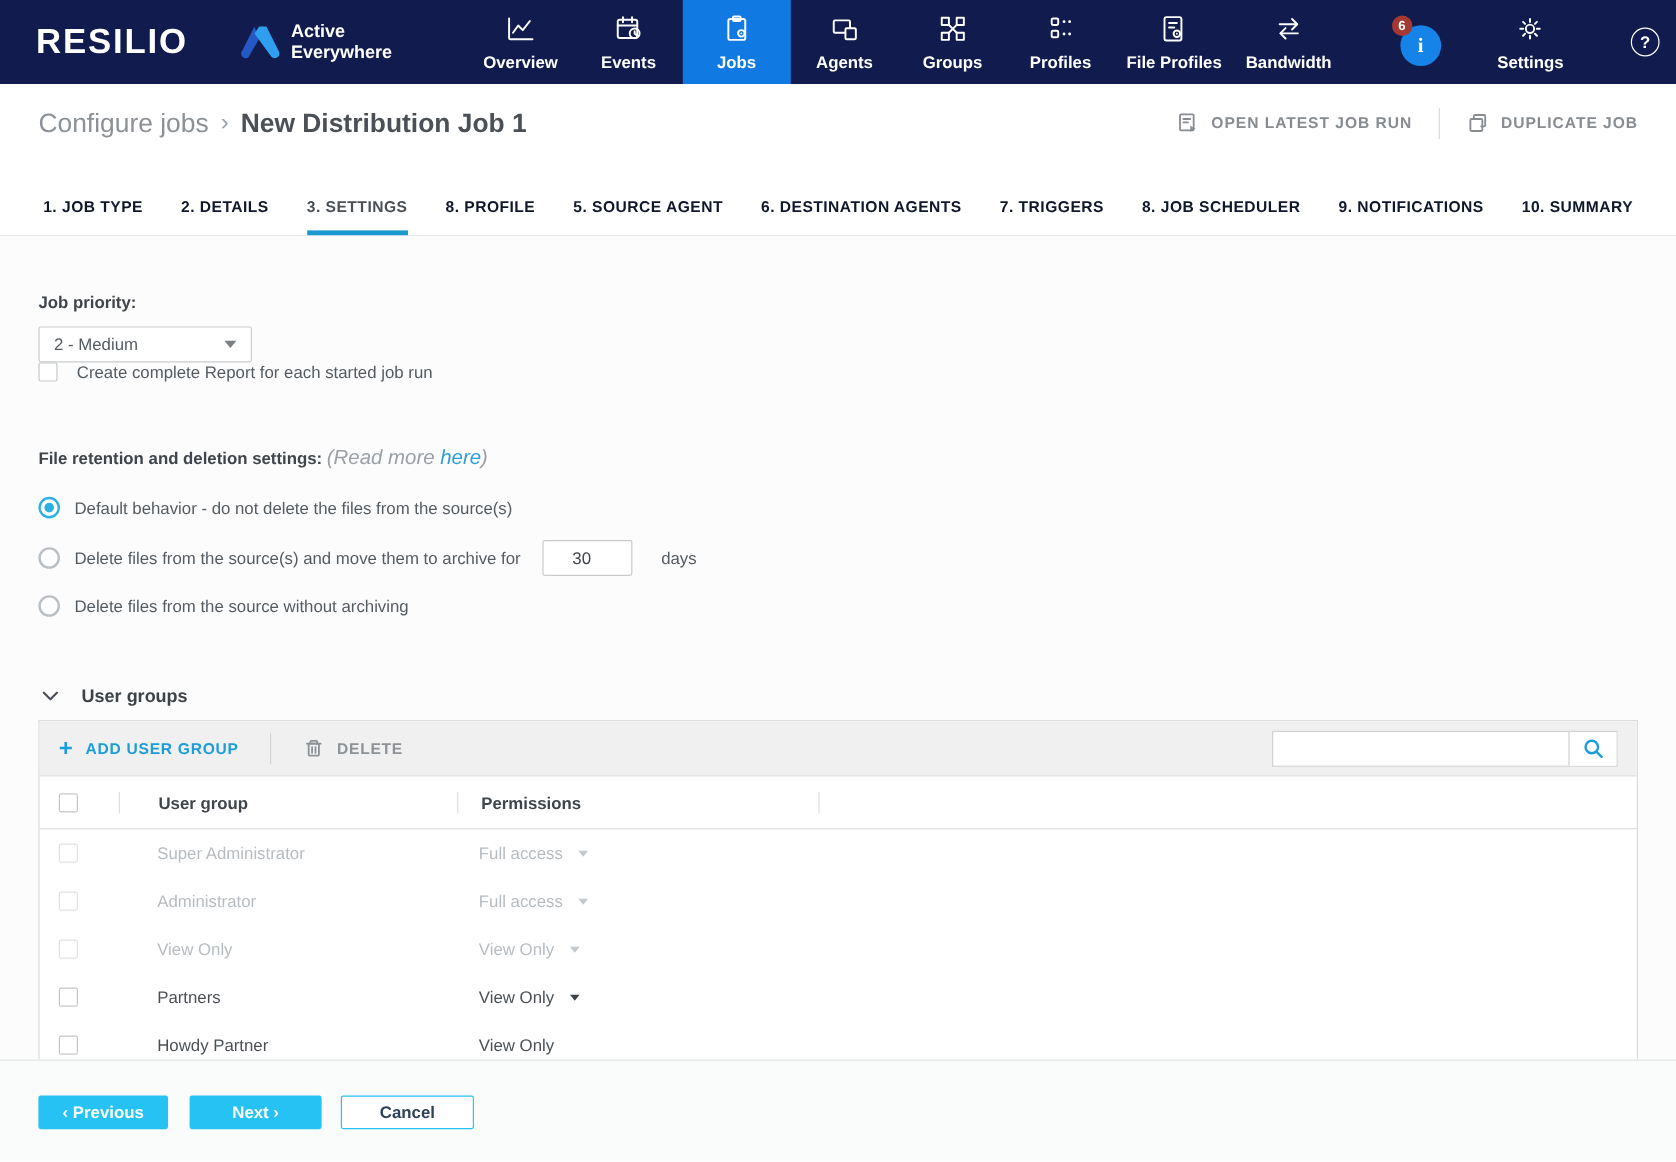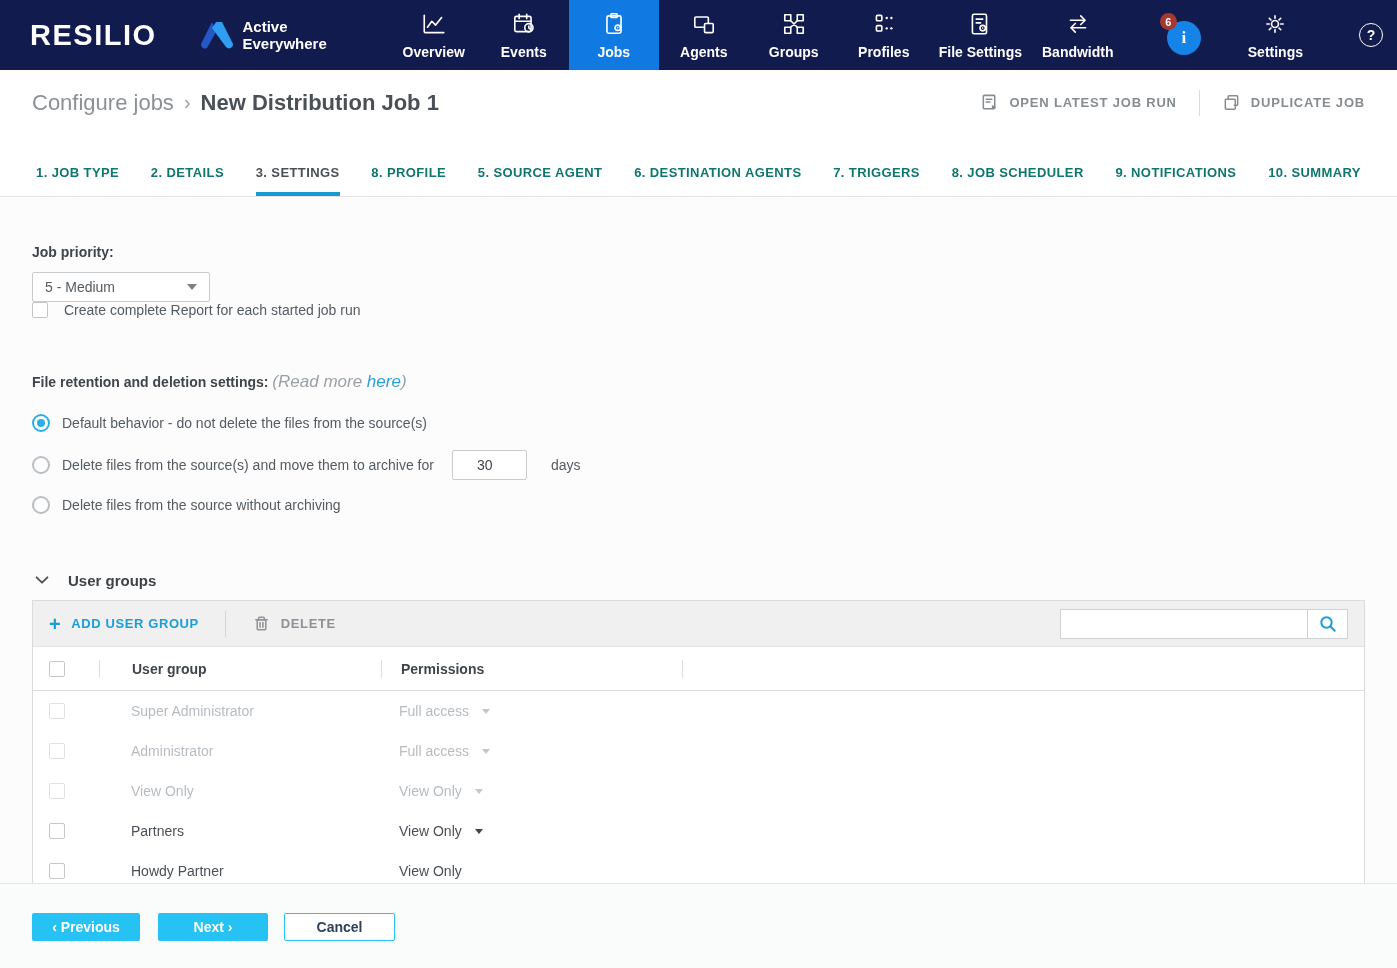--- a/index.html
+++ b/index.html
@@ -26,21 +26,21 @@
   .breadcrumb { font-size:22px; color:#8b9196; display:flex; align-items:center; gap:10px; }
   .breadcrumb .parent { cursor:pointer; }
   .breadcrumb .sep { font-size:20px; color:#9aa0a5; }
   .breadcrumb .current { color:#4a5056; font-weight:700; }
   .header-actions { margin-left:auto; display:flex; align-items:center; gap:22px; }
   .action-btn { display:flex; align-items:center; gap:10px; font-size:13px; font-weight:700; letter-spacing:.8px; color:#878c91; cursor:pointer; }
   .v-sep { width:1px; height:26px; background:#d9dbdc; }
 
   
   .tabs { height:62px; display:flex; align-items:flex-end; justify-content:space-between; padding:0 36px; border-bottom:1px solid #e3e5e6; background:#fff; }
-  .tab { font-size:13px; font-weight:600; letter-spacing:.4px; color:#0f766e; padding-bottom:12px; border-bottom:4px solid transparent; cursor:pointer; white-space:nowrap; }
+  .tab { font-size:13px; font-weight:600; letter-spacing:.4px; color:#0f172a; padding-bottom:12px; border-bottom:4px solid transparent; cursor:pointer; white-space:nowrap; }
   .tab.active { color:#4a5056; font-weight:700; border-bottom-color:#189ad1; }
 
   
   .content { flex:1; background:#fcfcfd; padding:0 32px; overflow:hidden; }
   .field-label { margin-top:47px; font-size:14px; font-weight:700; color:#3f454b; }
   .select-box { margin-top:12px; width:178px; height:30px; background:#fff; border:1px solid #c9cbcd; border-radius:2px; display:flex; align-items:center; justify-content:space-between; padding:0 12px; font-size:14px; color:#545b61; cursor:pointer; }
   .caret-down { width:0; height:0; border-left:5px solid transparent; border-right:5px solid transparent; border-top:6px solid #7a8085; }
   .checkbox-row { display:flex; align-items:center; gap:16px; font-size:14px; color:#545b61; }
   .checkbox { width:16px; height:16px; background:#fff; border:1px solid #c4c7c9; border-radius:2px; flex-shrink:0; cursor:pointer; }
   .retention-head { margin-top:54px; font-size:14px; color:#3f454b; }
@@ -182,21 +182,21 @@
       </div>
       <div class="nav-item">
         <span class="nav-icon">
           <svg width="26" height="26" viewBox="0 0 24 24">
               <rect x="5" y="3" width="13" height="18" rx="1.5"></rect>
               <path d="M8.5 7.5h6M8.5 11h4"></path>
               <circle cx="14.5" cy="15.8" r="2.5"></circle>
               <circle cx="14.5" cy="15.8" r=".7" fill="#fff" stroke="none"></circle>
             </svg>
         </span>
-        <span>File Settings</span>
+        <span>File Profiles</span>
       </div>
       <div class="nav-item">
         <span class="nav-icon">
           <svg width="26" height="26" viewBox="0 0 24 24">
               <path d="M5 8.5h13"></path>
               <path d="M14.5 4.5 18.5 8.5 14.5 12.5"></path>
               <path d="M19 15.5H6"></path>
               <path d="M9.5 11.5 5.5 15.5 9.5 19.5"></path>
             </svg>
         </span>
@@ -262,21 +262,21 @@
     <span class="tab">7. TRIGGERS</span>
     <span class="tab">8. JOB SCHEDULER</span>
     <span class="tab">9. NOTIFICATIONS</span>
     <span class="tab">10. SUMMARY</span>
   </div>
 
   <div class="content">
 
     <div class="field-label">Job priority:</div>
     <div class="select-box">
-      <span>5 - Medium</span>
+      <span>2 - Medium</span>
       <span class="caret-down"></span>
     </div>
 
     <div class="checkbox-row">
       <span class="checkbox"></span>
       <span>Create complete Report for each started job run</span>
     </div>
 
     <div class="retention-head">
       <b>File retention and deletion settings:</b>

